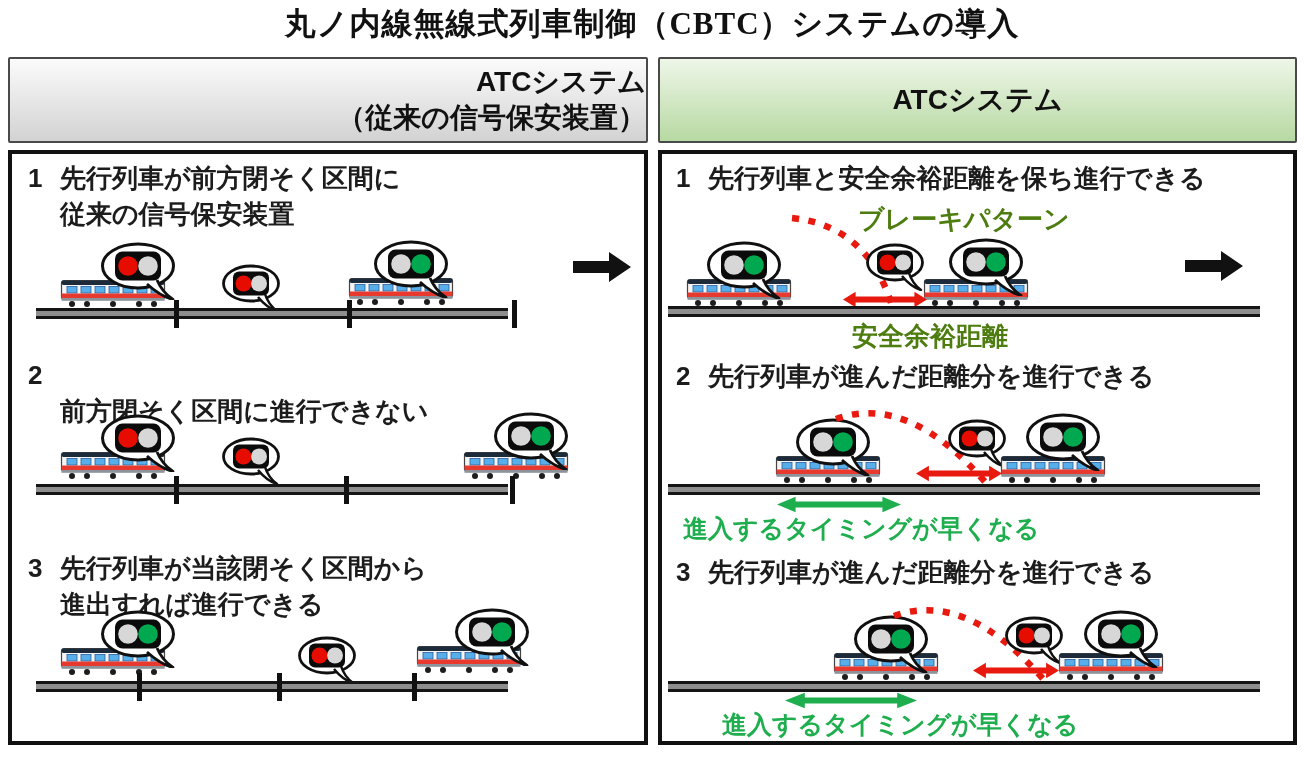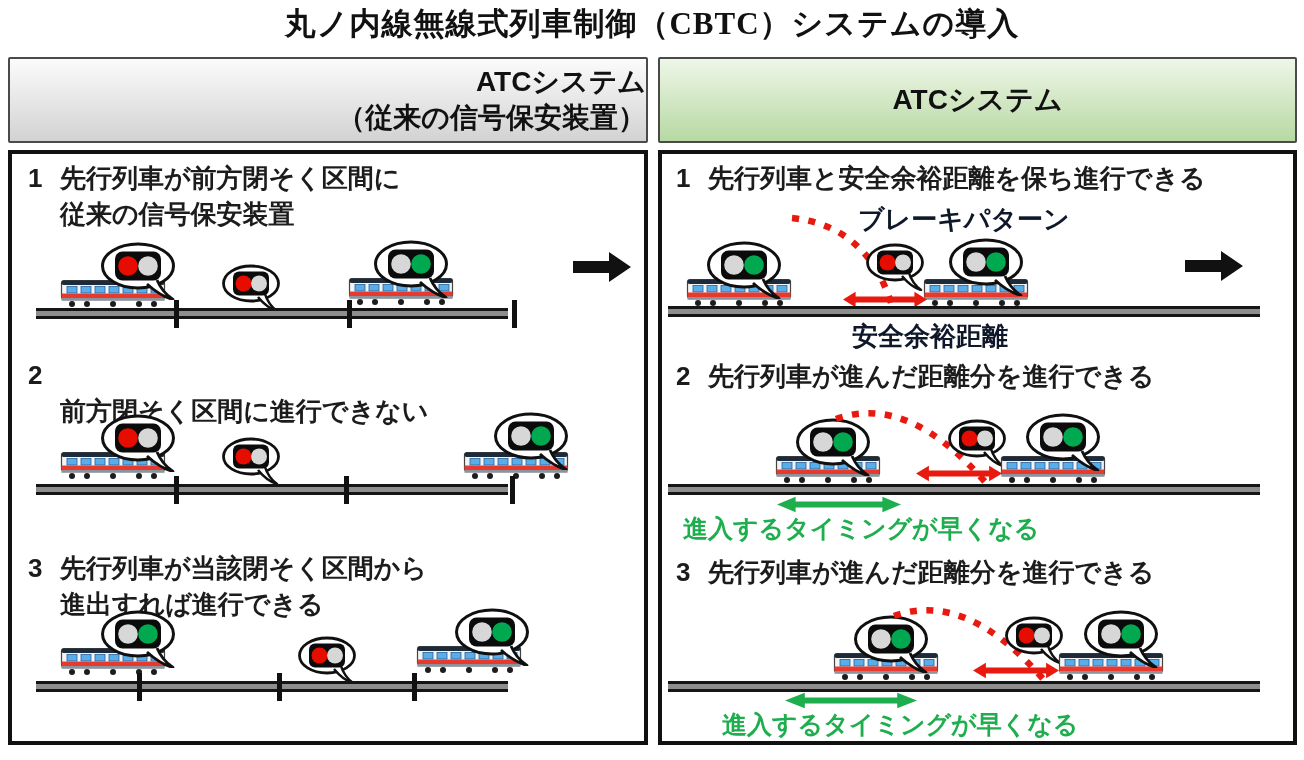--- a/index.html
+++ b/index.html
@@ -24,21 +24,21 @@
   .bub-lg{width:82px;height:58px;}
   .bub-sm{width:64px;height:48px;}
   .track{position:absolute;height:11px;
          background:linear-gradient(to bottom,#151515 0 26%,#8e8e8e 26% 72%,#151515 72% 100%);}
   .tick{position:absolute;width:5px;height:28px;background:#111;}
   .dir-arrow{width:60px;height:34px;fill:#111;}
   .dbl{height:17px;}
   .dbl-red{fill:#e8190f;}
   .dbl-green{fill:#1fae4e;}
   .arc{fill:none;stroke:#e8190f;stroke-width:6.5;stroke-dasharray:7 9.5;}
-  .lbl-red{position:absolute;color:#0f172a;font-size:26px;font-weight:600;white-space:nowrap;}
+  .lbl-red{position:absolute;color:#4d7c0f;font-size:26px;font-weight:600;white-space:nowrap;}
   .lbl-green{position:absolute;color:#1fae4e;font-size:25px;font-weight:600;white-space:nowrap;}
 </style>
 </head>
 <body>
 
 <svg width="0" height="0" style="position:absolute">
   <defs>
     <g id="g-train">
       <rect x="1.5" y="3.5" width="103" height="19" rx="2.5" fill="#f4f4f4" stroke="#444" stroke-width="1.2"></rect>
       <rect x="1.5" y="3.5" width="103" height="4.5" rx="2" fill="#1c2a3a"></rect>

